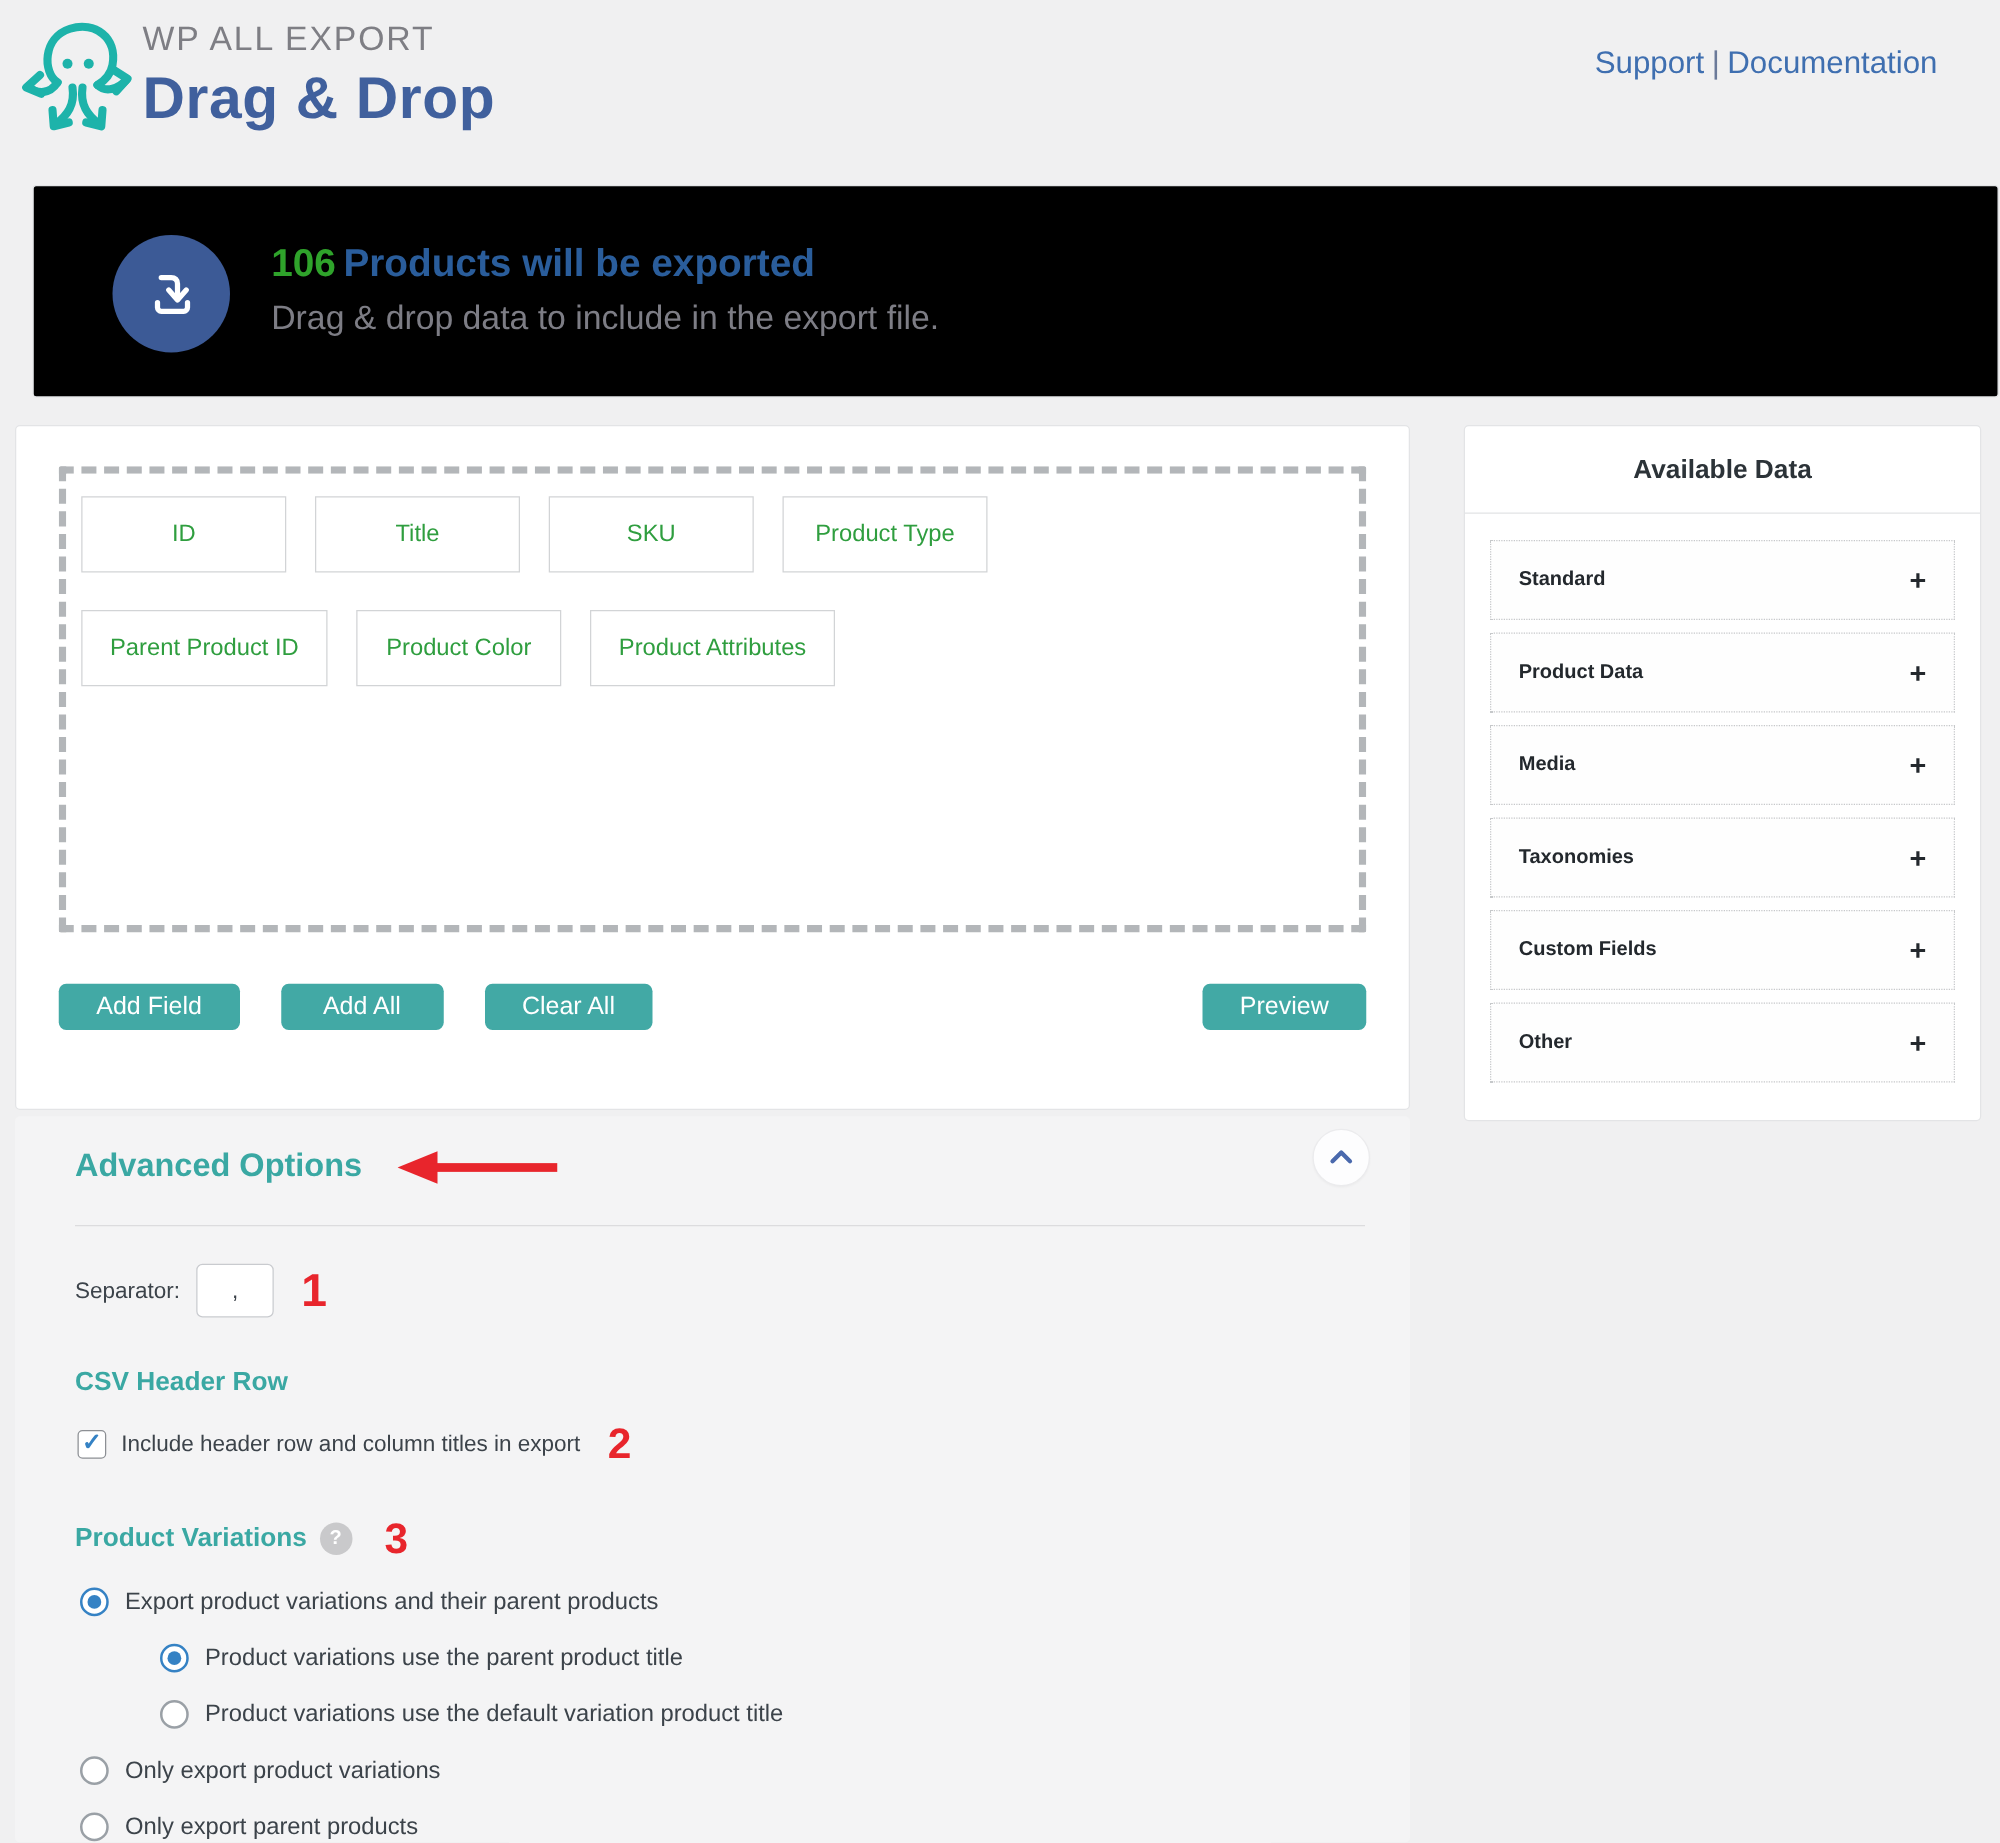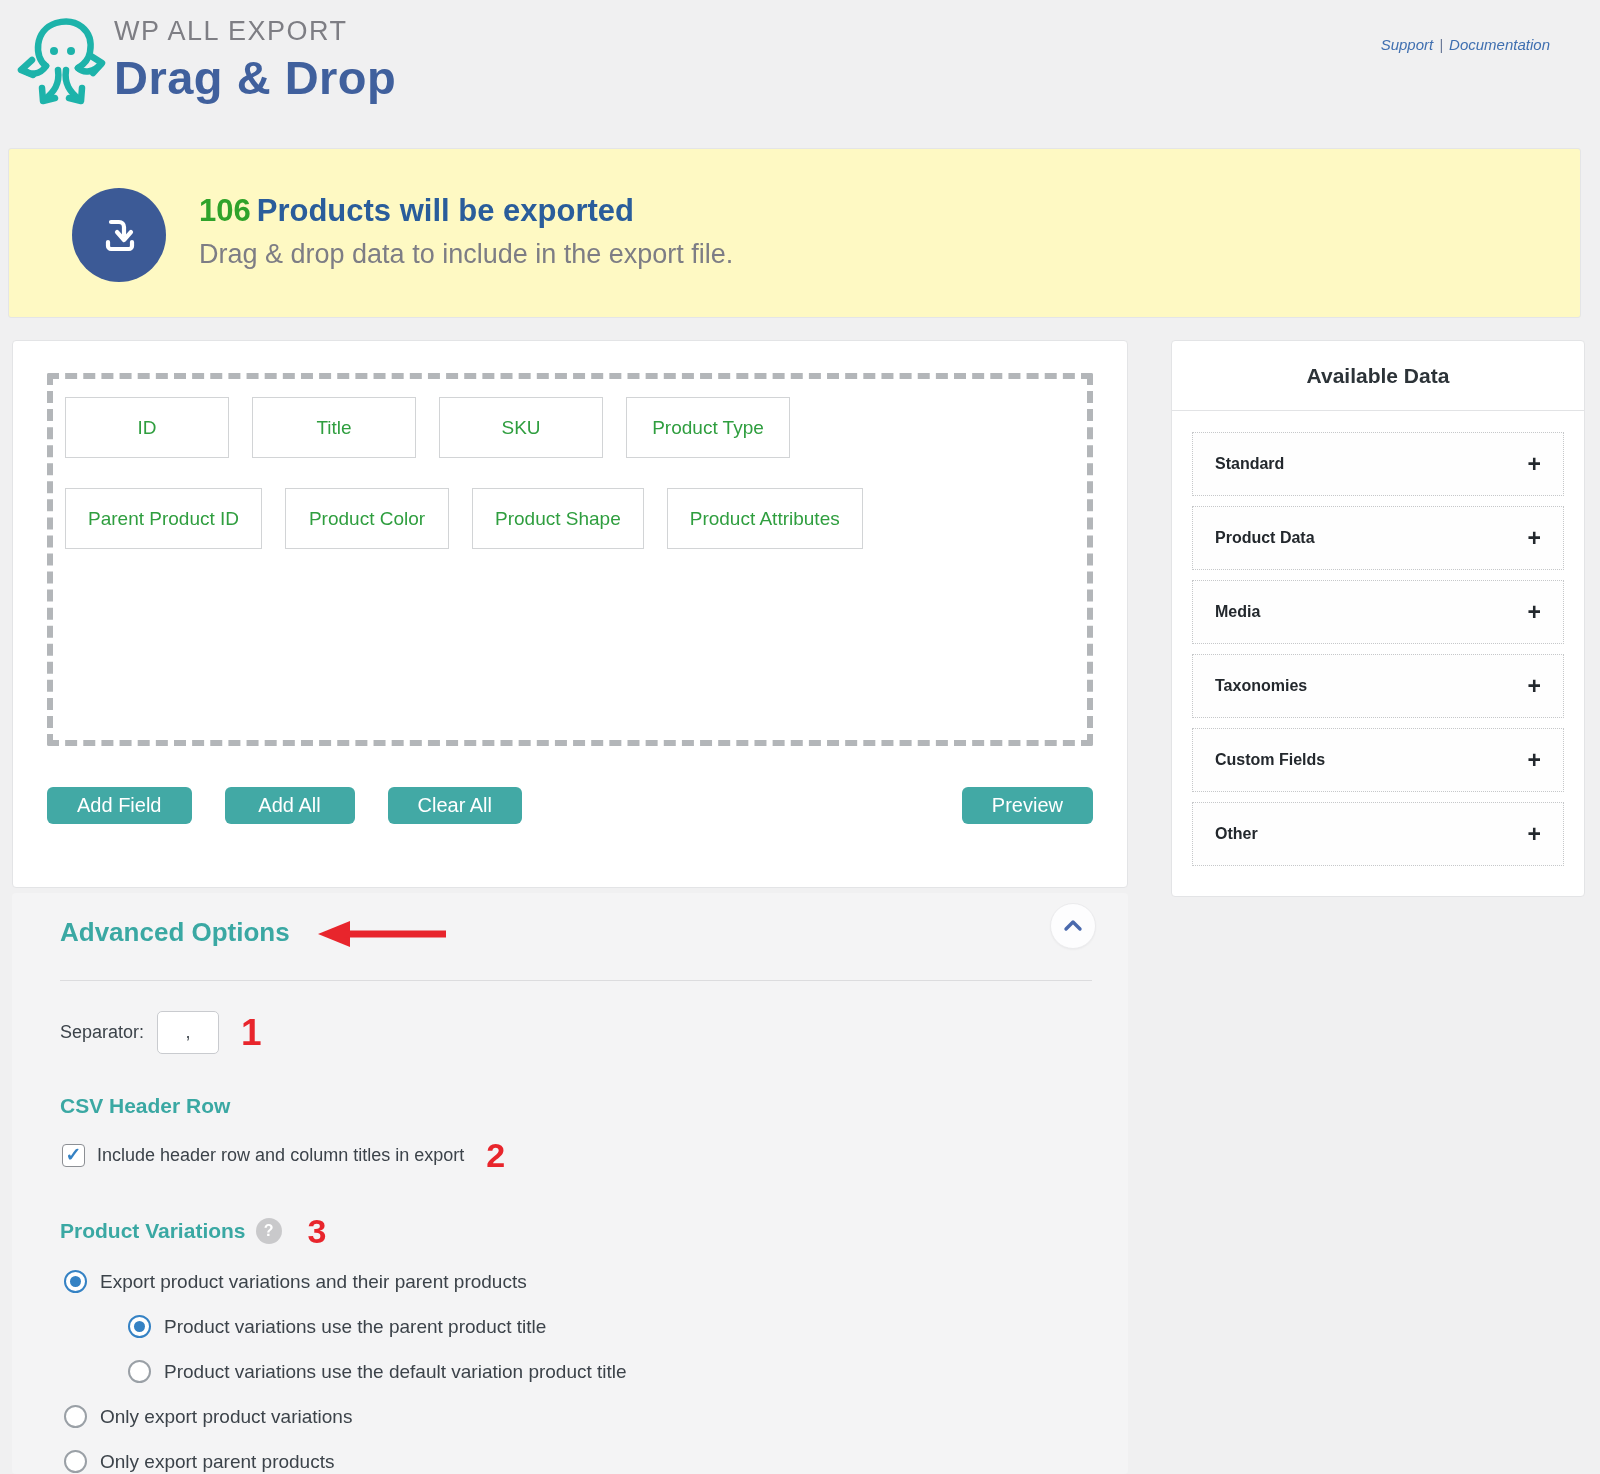--- a/index.html
+++ b/index.html
@@ -11,28 +11,28 @@
     overflow: hidden;
     color: #3c434a;
   }
 
   
   .topbar { position:absolute; top:0; left:0; width:1600px; height:148px; }
   .logo { position:absolute; left:12px; top:14px; width:100px; height:106px; }
   .brand { position:absolute; left:114px; top:16px; }
   .brand-top { font-size:27px; color:#7e7e84; letter-spacing:1.5px; font-weight:500; }
   .brand-title { font-size:47px; font-weight:bold; color:#40609d; margin-top:3px; letter-spacing:0.5px; }
-  .top-links { position:absolute; right:50px; top:36px; font-size:15px; color:#7e7e84;font-style:italic; }
+  .top-links { position:absolute; right:50px; top:36px; font-size:25px; color:#7e7e84; }
   .top-links a { color:#3f6fb0; text-decoration:none; cursor:pointer; }
   .link-sep { color:#6b7a99; margin:0 6px; }
 
   
   .banner {
-    position:absolute; left:8px; top:148px; width:1573px; height:170px;
-    background:#fef9c3; border:1px solid #e4e5e7; border-radius:3px;
+    position:absolute; left:26px; top:148px; width:1573px; height:170px;
+    background:#000000; border:1px solid #e4e5e7; border-radius:3px;
   }
   .banner-icon {
     position:absolute; left:63px; top:39px; width:94px; height:94px;
     background:#3c5a96; border-radius:50%;
     display:flex; align-items:center; justify-content:center;
   }
   .banner-text { position:absolute; left:190px; top:44px; }
   .banner-title { font-size:31px; font-weight:600; color:#2a5d9b; }
   .banner-count { color:#2fa32b; font-weight:bold; margin-right:6px; }
   .banner-sub { font-size:27px; color:#7d7d85; margin-top:10px; }
@@ -186,21 +186,20 @@
   <div class="dropzone">
     <div class="chip-row">
       <div class="chip">ID</div>
       <div class="chip">Title</div>
       <div class="chip">SKU</div>
       <div class="chip">Product Type</div>
     </div>
     <div class="chip-row">
       <div class="chip">Parent Product ID</div>
       <div class="chip">Product Color</div>
-      <div class="chip">Product Shape</div>
       <div class="chip">Product Attributes</div>
     </div>
   </div>
   <div class="btn-row">
     <button class="btn">Add Field</button>
     <button class="btn">Add All</button>
     <button class="btn">Clear All</button>
     <button class="btn btn-preview">Preview</button>
   </div>
 </div>

